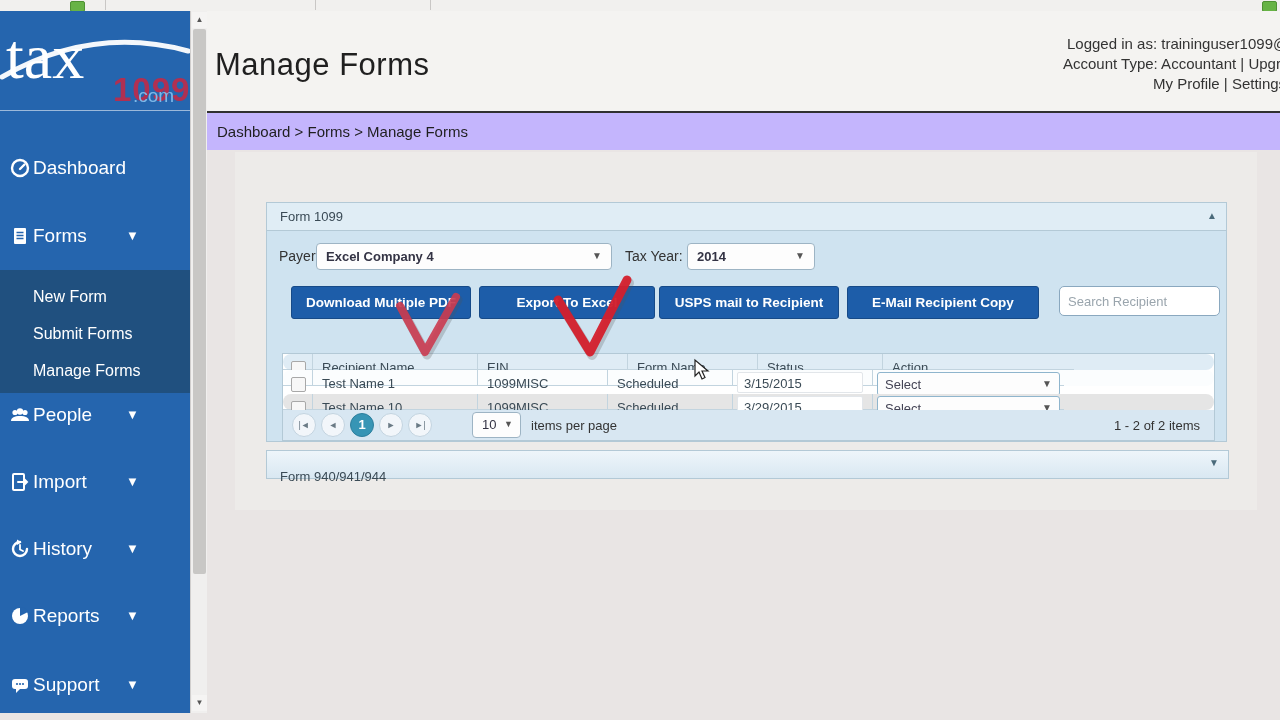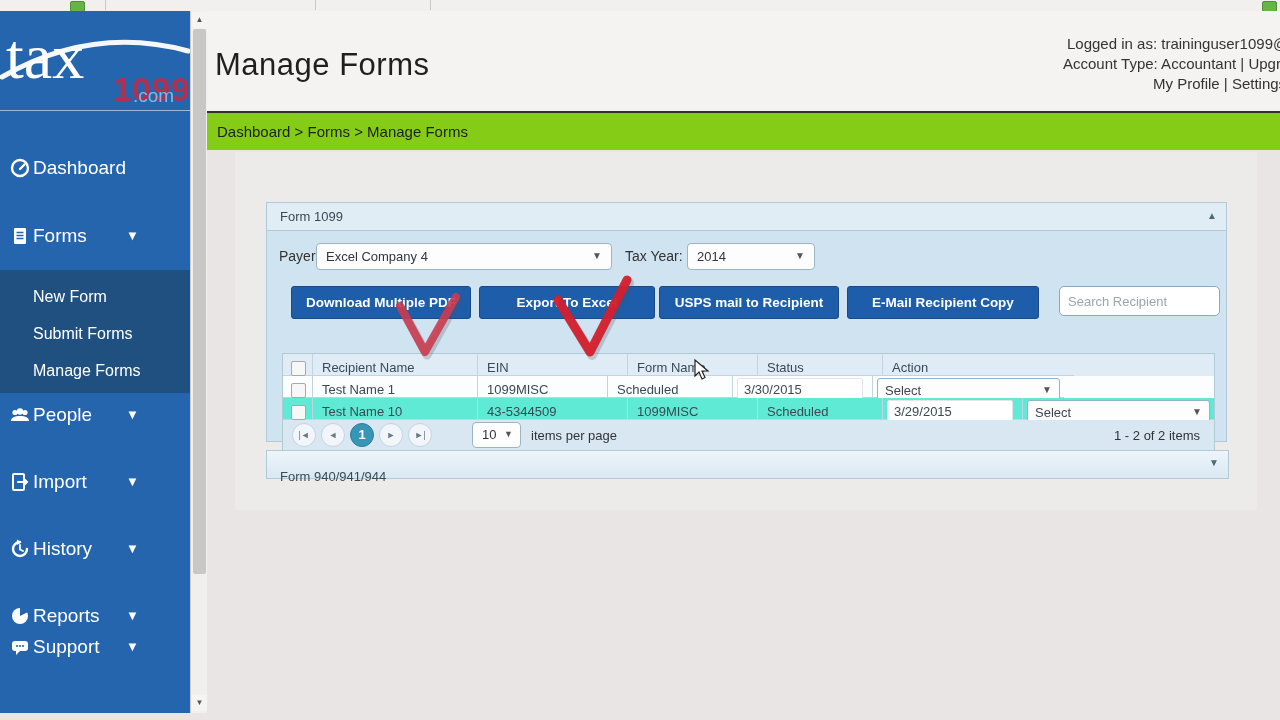--- a/index.html
+++ b/index.html
@@ -28,49 +28,49 @@
   
   .vscroll{position:absolute;left:190px;top:11px;width:17px;height:702px;background:#f0efee;border-left:1px solid #d0cecd;}
   .vs-btn{position:absolute;left:1px;width:15px;height:16px;color:#555;font-size:8px;text-align:center;line-height:16px;background:#f5f4f3;}
   .vs-thumb{position:absolute;left:2px;top:18px;width:13px;height:545px;background:#c8c7c5;border-radius:2px;}
 
   
   .header{position:absolute;left:207px;top:11px;width:1073px;height:100px;background:#f4f3f1;}
   .page-title{position:absolute;left:8px;top:36px;font-size:31px;color:#1f1f1f;letter-spacing:.5px;}
   .uline{position:absolute;white-space:nowrap;font-size:15px;color:#333;}
   .darkline{position:absolute;left:207px;top:111px;width:1073px;height:2px;background:#303030;}
-  .crumbbar{position:absolute;left:207px;top:113px;width:1073px;height:37px;background:#84cc16;}
+  .crumbbar{position:absolute;left:207px;top:113px;width:1073px;height:37px;background:#c4b5fd;}
   .crumb{position:absolute;left:10px;top:10px;font-size:15px;color:#1f1f1f;}
 
   
   .content{position:absolute;left:207px;top:150px;width:1073px;height:563px;background:#e9e5e4;}
   .outer-panel{position:absolute;left:28px;top:2px;width:1022px;height:358px;background:#edebe9;}
 
   .panel1099{position:absolute;left:59px;top:52px;width:961px;}
   .p-head{position:relative;height:27px;background:#e0edf5;border:1px solid #b3c9d6;cursor:pointer;}
   .p-head .ph-title{position:absolute;left:13px;top:6px;font-size:13px;color:#3a4a55;}
   .p-head .ph-arrow{position:absolute;right:9px;top:7px;font-size:10px;color:#4a6a7a;}
   .p-body{position:relative;background:#cfe3f0;border:1px solid #b3c9d6;border-top:none;height:210px;}
 
   .lbl{position:absolute;font-size:14px;color:#333;}
   .fake-select{position:absolute;height:25px;background:#fdfdfd;border:1px solid #9db4c4;border-radius:4px;cursor:pointer;}
-  .fake-select .fs-val{position:absolute;left:9px;top:5px;font-size:13px;color:#334;}
+  .fake-select .fs-val{position:absolute;left:9px;top:5px;font-size:13px;color:#334;font-weight:bold;}
   .fake-select .fs-chev{position:absolute;right:9px;top:6px;font-size:10px;color:#555;}
 
   .btn{position:absolute;top:55px;height:31px;background:#1d5da9;border:1px solid #164a88;border-radius:3px;
        color:#fff;font-size:13.5px;font-weight:bold;text-align:center;line-height:31px;cursor:pointer;}
   .search{position:absolute;top:55px;left:792px;width:143px;height:28px;border:1px solid #8aa8bf;border-radius:5px;
           font-size:13px;padding:0 8px;color:#333;background:#fff;font-family:"Liberation Sans",sans-serif;}
   .search::placeholder{color:#9aa5ad;}
 
   .grid{position:absolute;left:15px;top:122px;width:931px;background:#fff;border:1px solid #b3c9d6;}
-  .grow{position:relative;height:22px;display:flex;}
+  .grow{position:relative;height:16px;display:flex;border-radius:11px;}
   .grow.head{background:#dfecf5;}
   .grow.r0{background:#fbfdfe;}
-  .grow.r1{background:#5eead4;}
+  .grow.r1{background:#e5e5e5;margin-top:8px;}
   .gc{box-sizing:border-box;border-right:1px solid #c2d4df;border-bottom:1px solid #c2d4df;
       font-size:13px;color:#3a4a55;padding:6px 0 0 9px;position:relative;}
   .gc:last-child{border-right:none;}
   .c-cb{width:30px;}.c-rec{width:165px;}.c-ein{width:150px;}.c-frm{width:130px;}
   .c-sta{width:125px;}.c-dat{width:140px;}.c-act{width:191px;}
   .cbx{position:absolute;left:8px;top:7px;width:13px;height:13px;background:#f7f7f7;border:1px solid #a8a8a8;border-radius:2px;cursor:pointer;}
   .datebox{position:absolute;left:4px;top:2px;width:126px;height:21px;background:#fff;border:1px solid #e2e6ea;border-radius:2px;
            font-size:13px;color:#3a4a55;padding:3px 0 0 6px;box-sizing:border-box;}
   .cell-select{position:absolute;left:4px;top:2px;width:181px;height:22px;background:#fdfdfd;border:1px solid #8fb5cd;border-radius:3px;cursor:pointer;}
   .cell-select .fs-val{position:absolute;left:7px;top:4px;font-size:13px;color:#445;}
@@ -177,21 +177,21 @@
 
     <div class="menu-item" style="top:587px">
       <svg class="mi-icon" viewBox="0 0 20 20">
         <circle cx="10" cy="10" r="8" fill="#fff"></circle>
         <path d="M10,10 L10,1 A9,9 0 0,1 18,6 z" fill="#2565ae"></path>
       </svg>
       <span class="mi-label">Reports</span>
       <span class="mi-chev">▼</span>
     </div>
 
-    <div class="menu-item" style="top:618px">
+    <div class="menu-item" style="top:656px">
       <svg class="mi-icon" viewBox="0 0 20 20">
         <rect x="2" y="4" width="16" height="10" rx="3" fill="#fff"></rect>
         <path d="M6,13 v5 l5,-5 z" fill="#fff"></path>
         <circle cx="7" cy="9" r="1.1" fill="#2565ae"></circle>
           <circle cx="10" cy="9" r="1.1" fill="#2565ae"></circle>
           <circle cx="13" cy="9" r="1.1" fill="#2565ae"></circle>
       </svg>
       <span class="mi-label">Support</span>
       <span class="mi-chev">▼</span>
     </div>
@@ -254,36 +254,35 @@
           </div>
 
           <div class="grow r0">
             <div class="gc c-cb">
                 <span class="cbx"></span>
               </div>
             <div class="gc c-rec">Test Name 1</div>
             <div class="gc c-frm">1099MISC</div>
             <div class="gc c-sta">Scheduled</div>
             <div class="gc c-dat">
-                <span class="datebox">3/30/2015</span>
+                <span class="datebox">3/15/2015</span>
               </div>
             <div class="gc c-act">
               <span class="cell-select">
                 <span class="fs-val">Select</span>
                 <span class="fs-chev">▼</span>
               </span>
             </div>
           </div>
 
           <div class="grow r1">
             <div class="gc c-cb">
                 <span class="cbx"></span>
               </div>
             <div class="gc c-rec">Test Name 10</div>
-            <div class="gc c-ein">43-5344509</div>
             <div class="gc c-frm">1099MISC</div>
             <div class="gc c-sta">Scheduled</div>
             <div class="gc c-dat">
                 <span class="datebox">3/29/2015</span>
               </div>
             <div class="gc c-act">
               <span class="cell-select">
                 <span class="fs-val">Select</span>
                 <span class="fs-chev">▼</span>
               </span>

